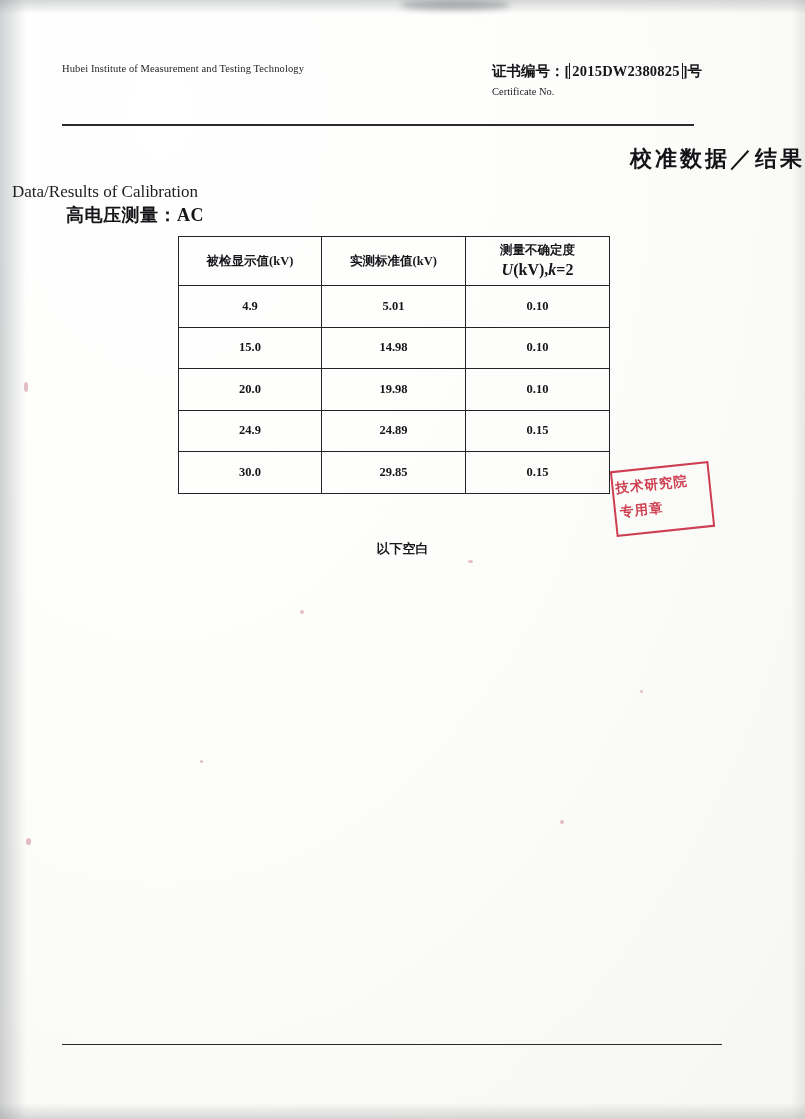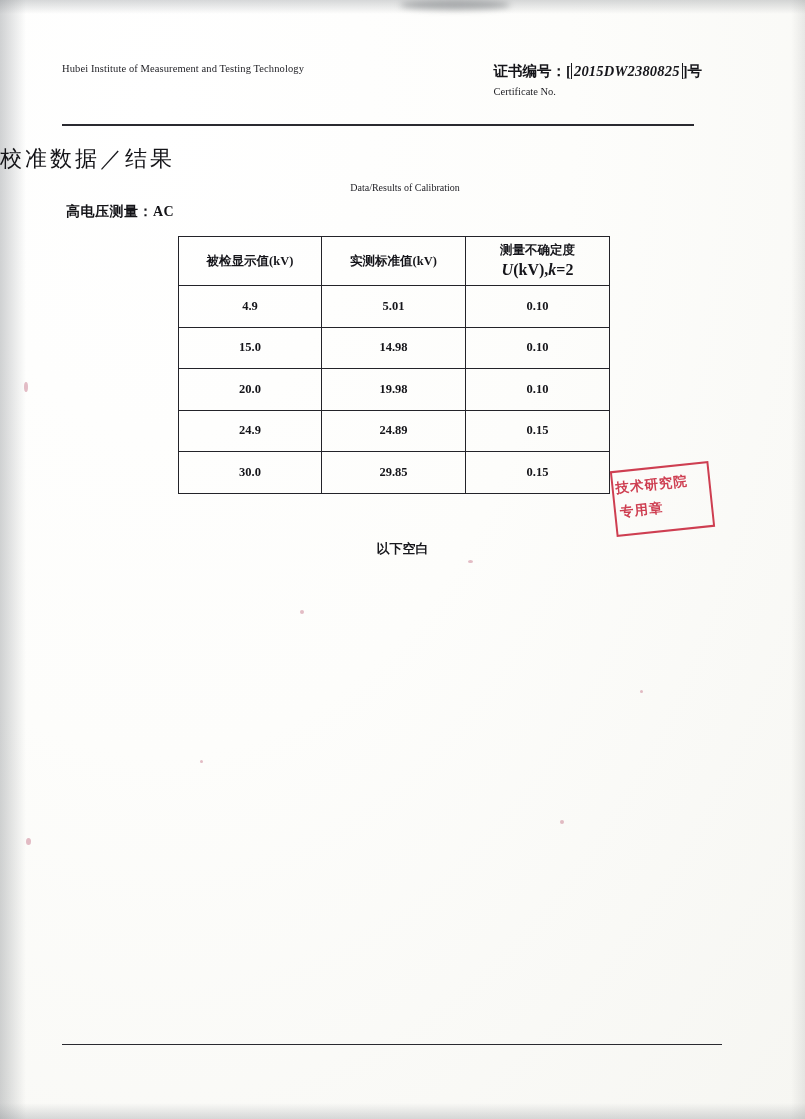--- a/index.html
+++ b/index.html
@@ -90,21 +90,20 @@
     white-space: nowrap;
     color: #15151a;
   }
   .cert-no {
     border: 1px solid #15151a;
     border-top: none;
     border-bottom: none;
     padding: 0 2px;
     font-family: "Liberation Serif", serif;
     letter-spacing: 0.2px;
-    font-style: italic;
   }
   .cert-no-left, .cert-no-right { font-weight: bold; }
   .cert-en {
     font-size: 10.5px;
     margin-top: 5px;
     color: #1d1d22;
   }
 
   .rule {
     position: absolute;
@@ -113,40 +112,39 @@
     width: 632px;
     height: 0;
     border-top: 2.2px solid #2a2a30;
   }
 
   
   .title-cn {
     position: absolute;
     top: 144px;
     left: 0; right: 0;
-    text-align: left;
+    text-align: right;
     font-size: 22px;
-    font-weight: normal;
+    font-weight: bold;
     letter-spacing: 3px;
     color: #141418;
   }
   .title-en {
     position: absolute;
     top: 182px;
-    left: 5px; right: 0;
-    text-align: center;
-    font-size: 10px;
+    left: 12px; right: 0;
+    font-size: 17px;
     color: #1c1c22;
   }
 
   .section-label {
     position: absolute;
     left: 66px;
     top: 203px;
-    font-size: 14px;
+    font-size: 18px;
     font-weight: bold;
     letter-spacing: 0.5px;
     color: #141418;
   }
 
   
   .cal-table {
     position: absolute;
     left: 178px;
     top: 236px;

